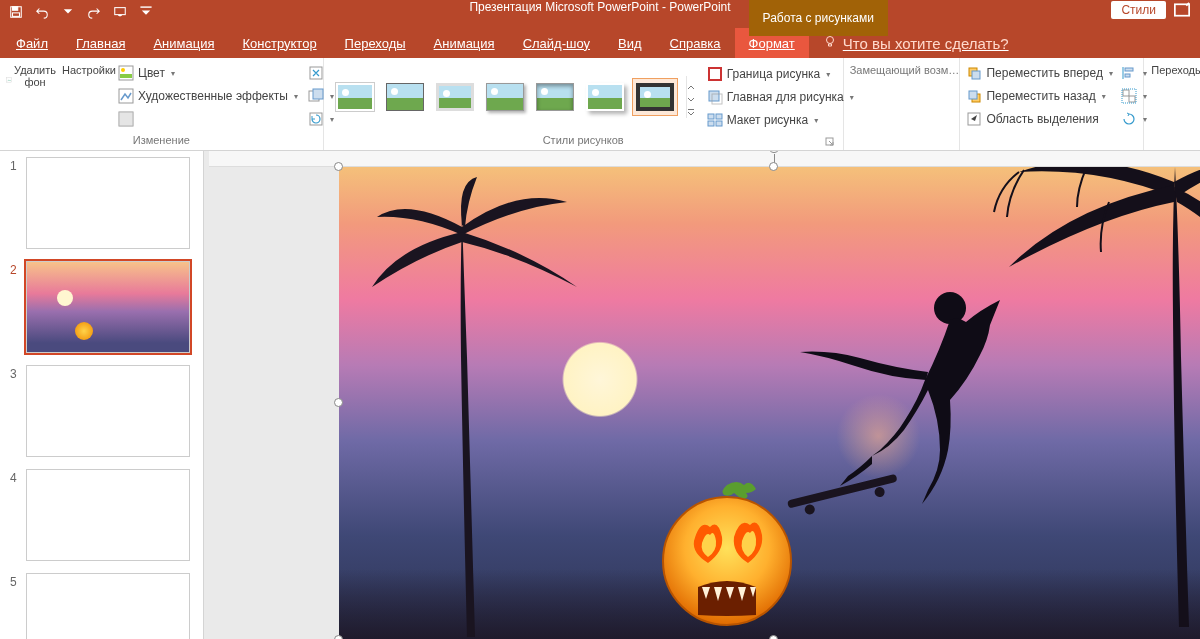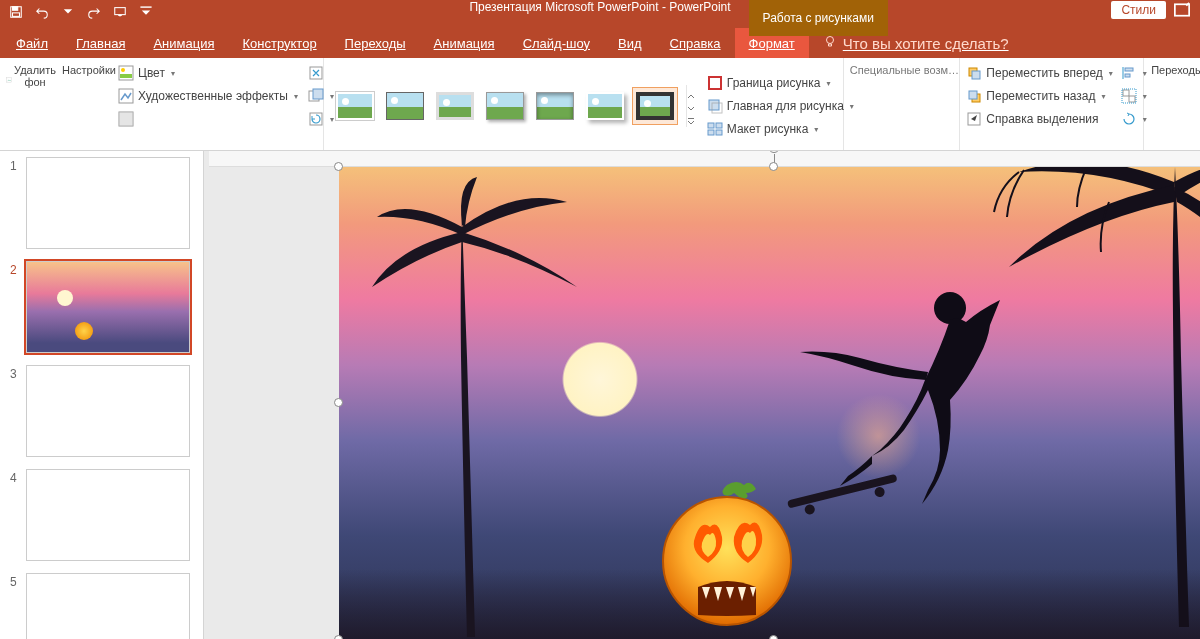--- a/index.html
+++ b/index.html
@@ -246,20 +246,21 @@
               <svg viewBox="0 0 16 16">
                 <rect x="2" y="2" width="12" height="12" fill="#fff" stroke="#999"></rect>
                 <path d="M8 4 A4 4 0 1 1 4 8" fill="none" stroke="#39c" stroke-width="1.2"></path>
                 <path d="M4 5 L4 8 L7 8" fill="none" stroke="#39c"></path>
               </svg>
             </span>
             <span class="dd">▾</span>
           </div>
       </div>
     </div>
+    <div class="group-label">Изменение</div>
   </div>
 
   <div class="group" style="flex:1;min-width:520px">
     <div class="group-body" style="align-items:center">
       <div class="style-gallery">
         <div class="style-thumb">
             <div class="pic" style="border:2px solid #fff;box-shadow:0 0 0 1px #ccc"></div>
           </div>
         <div class="style-thumb">
             <div class="pic" style="border:1px solid #666"></div>
@@ -319,24 +320,28 @@
                 <rect x="9" y="2" width="6" height="5" fill="#cde" stroke="#69c"></rect>
                 <rect x="1" y="9" width="6" height="5" fill="#cde" stroke="#69c"></rect>
                 <rect x="9" y="9" width="6" height="5" fill="#cde" stroke="#69c"></rect>
               </svg>
             </span>
             <span class="mini-txt">Макет рисунка</span>
             <span class="dd">▾</span>
           </div>
       </div>
     </div>
+    <div class="group-label"><span>Стили рисунков</span><span class="launcher"><svg viewBox="0 0 10 10">
+            <rect x="1" y="1" width="7" height="7" fill="none" stroke="#999"></rect>
+            <path d="M4 4 L8 8 M8 5 V8 H5" fill="none" stroke="#999"></path>
+          </svg></span></div>
   </div>
 
   <div class="group" style="min-width:96px">
-    <div class="group-label">Специальные возм…</div>
+    <div class="group-label">Замещающий возм…</div>
   </div>
 
   <div class="group" style="min-width:172px">
     <div class="group-body">
       <div class="ministack">
         <div class="minirow">
             <span class="mini-ico">
               <svg viewBox="0 0 16 16">
                 <rect x="3" y="3" width="8" height="8" fill="#fc6" stroke="#c80"></rect>
                 <rect x="6" y="6" width="8" height="8" fill="#cde" stroke="#69c"></rect>
@@ -355,21 +360,21 @@
             <span class="mini-txt">Переместить назад</span>
             <span class="dd">▾</span>
           </div>
         <div class="minirow">
             <span class="mini-ico">
               <svg viewBox="0 0 16 16">
                 <rect x="2" y="2" width="12" height="12" fill="#fff" stroke="#999"></rect>
                 <path d="M5 8 L11 4 L9 10 Z" fill="#444"></path>
               </svg>
             </span>
-            <span class="mini-txt">Справка выделения</span>
+            <span class="mini-txt">Область выделения</span>
           </div>
       </div>
       <div class="ministack" style="margin-left:4px">
         <div class="minirow">
             <span class="mini-ico">
               <svg viewBox="0 0 16 16">
                 <line x1="2" y1="2" x2="2" y2="14" stroke="#39c"></line>
                 <rect x="4" y="3" width="8" height="3" fill="#cde" stroke="#69c"></rect>
                 <rect x="4" y="9" width="5" height="3" fill="#cde" stroke="#69c"></rect>
               </svg>

